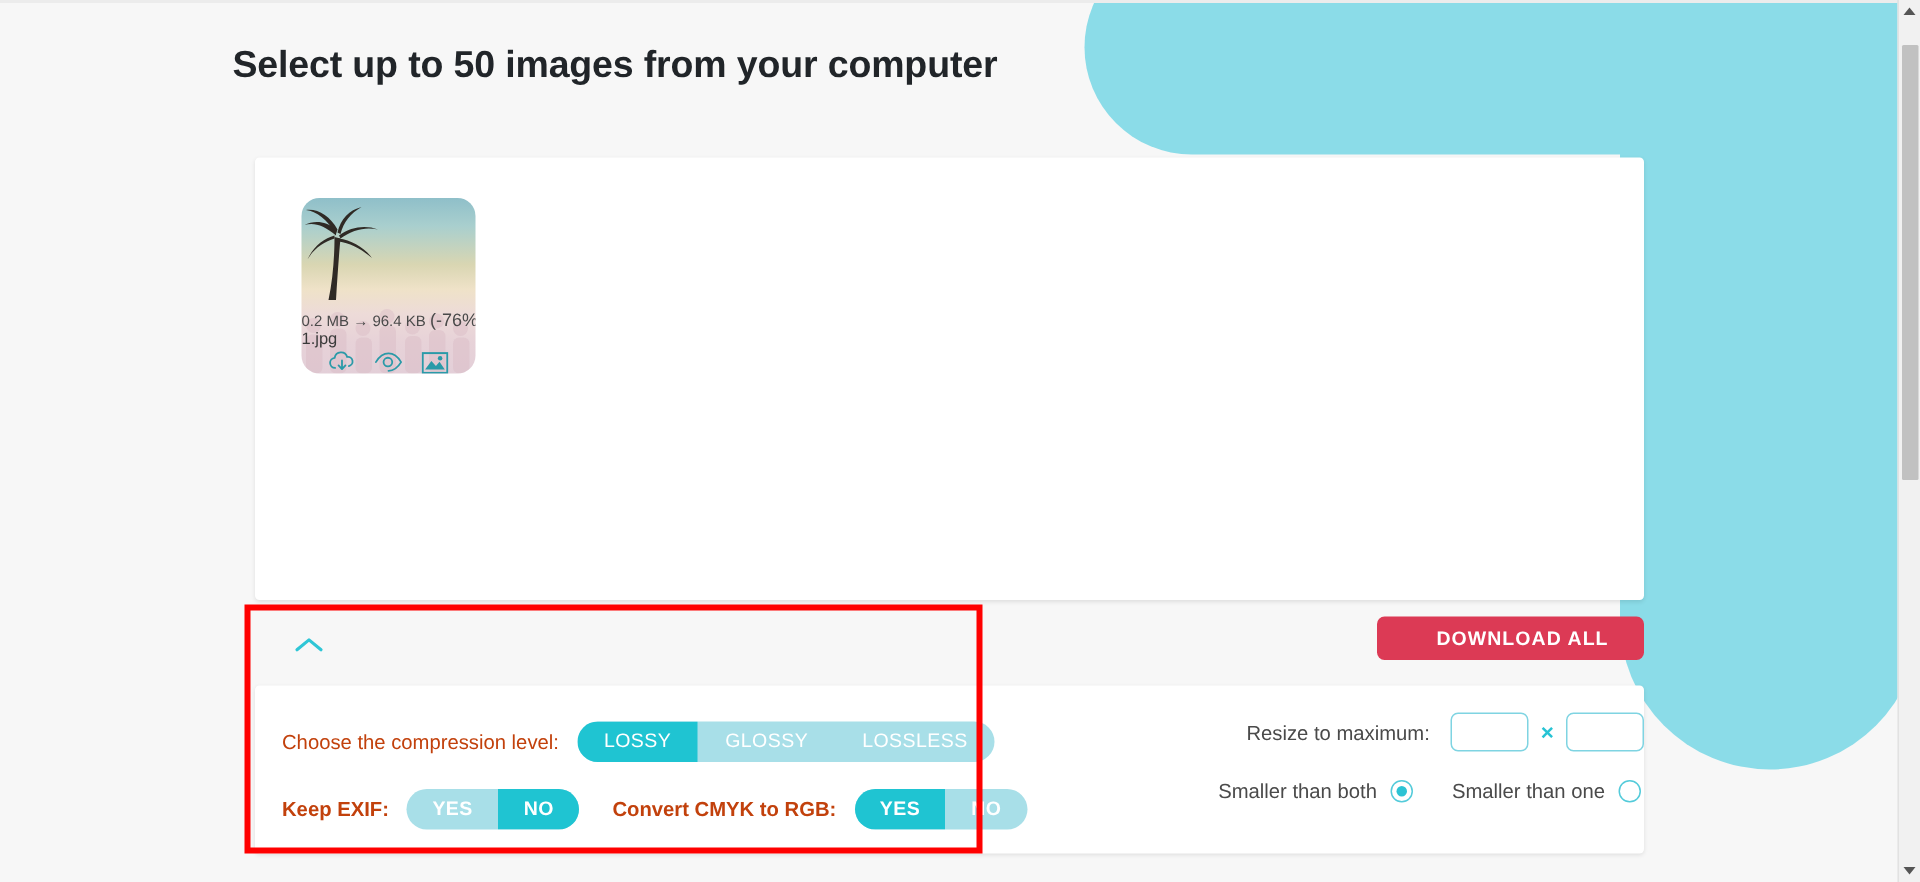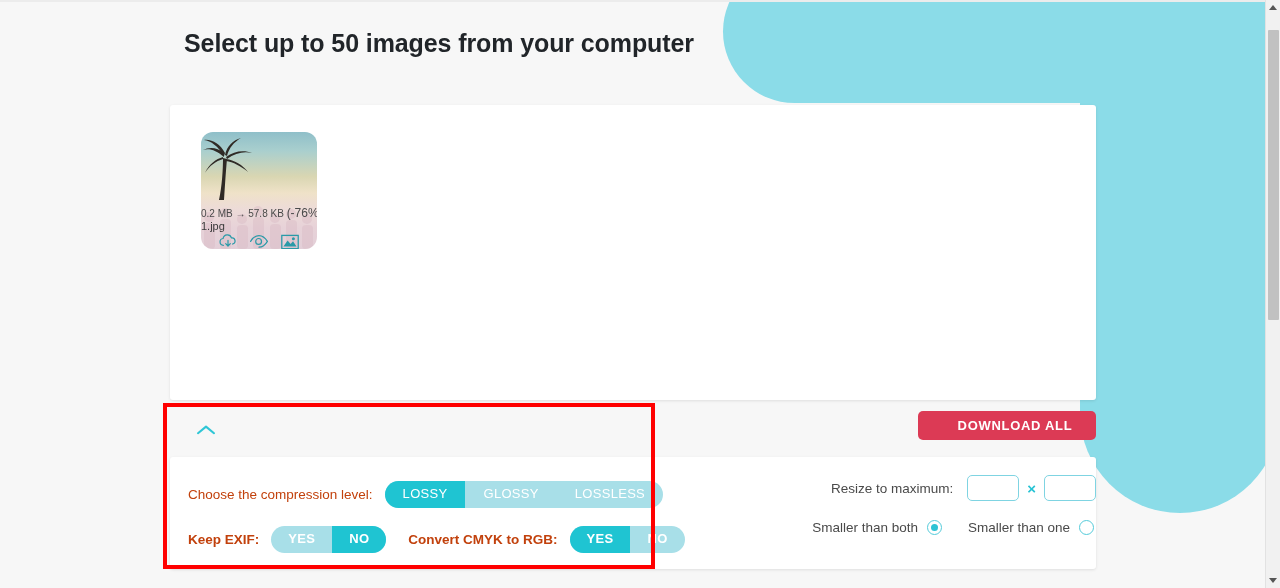--- a/index.html
+++ b/index.html
@@ -38,21 +38,21 @@
     top: -40px;
     width: 200px;
     height: 553px;
     background: #8bdce8;
     border-radius: 0 0 100px 100px;
   }
 
   
   .page-title {
     position: absolute;
-    left: 184px;
+    left: 155px;
     top: 29px;
     font-size: 25px;
     font-weight: bold;
     color: #212529;
     letter-spacing: -0.1px;
     white-space: nowrap;
   }
 
   
   .drop-card {
@@ -391,21 +391,21 @@
         <circle cx="90" cy="17" r="5"></circle>
           <rect x="85" y="23" width="11" height="29" rx="4"></rect>
         <circle cx="106" cy="22" r="5"></circle>
           <rect x="101" y="28" width="11" height="24" rx="4"></rect>
       </g>
     </svg>
 
     <div class="thumb-size">
       <span>0.2 MB</span>
       <span class="arrow">→</span>
-      <span>57.8 KB</span>
+      <span>96.4 KB</span>
       <span class="pct">(-76%)</span>
     </div>
 
     <div class="thumb-name">1.jpg</div>
 
     <div class="thumb-actions">
       <span class="ticon">
         <svg width="18" height="15" viewBox="0 0 18 15">
           <path d="M4.4 11.3a3.4 3.4 0 0 1-.3-6.78 4.3 4.3 0 0 1 8.36-.6 3.1 3.1 0 0 1 1.1 6.1" fill="none" stroke="#2a9aa8" stroke-width="1.2" stroke-linecap="round"></path>
           <path d="M9 6.3v5.6M6.7 9.6 9 12.1l2.3-2.5" fill="none" stroke="#2a9aa8" stroke-width="1.2" stroke-linecap="round" stroke-linejoin="round"></path>

